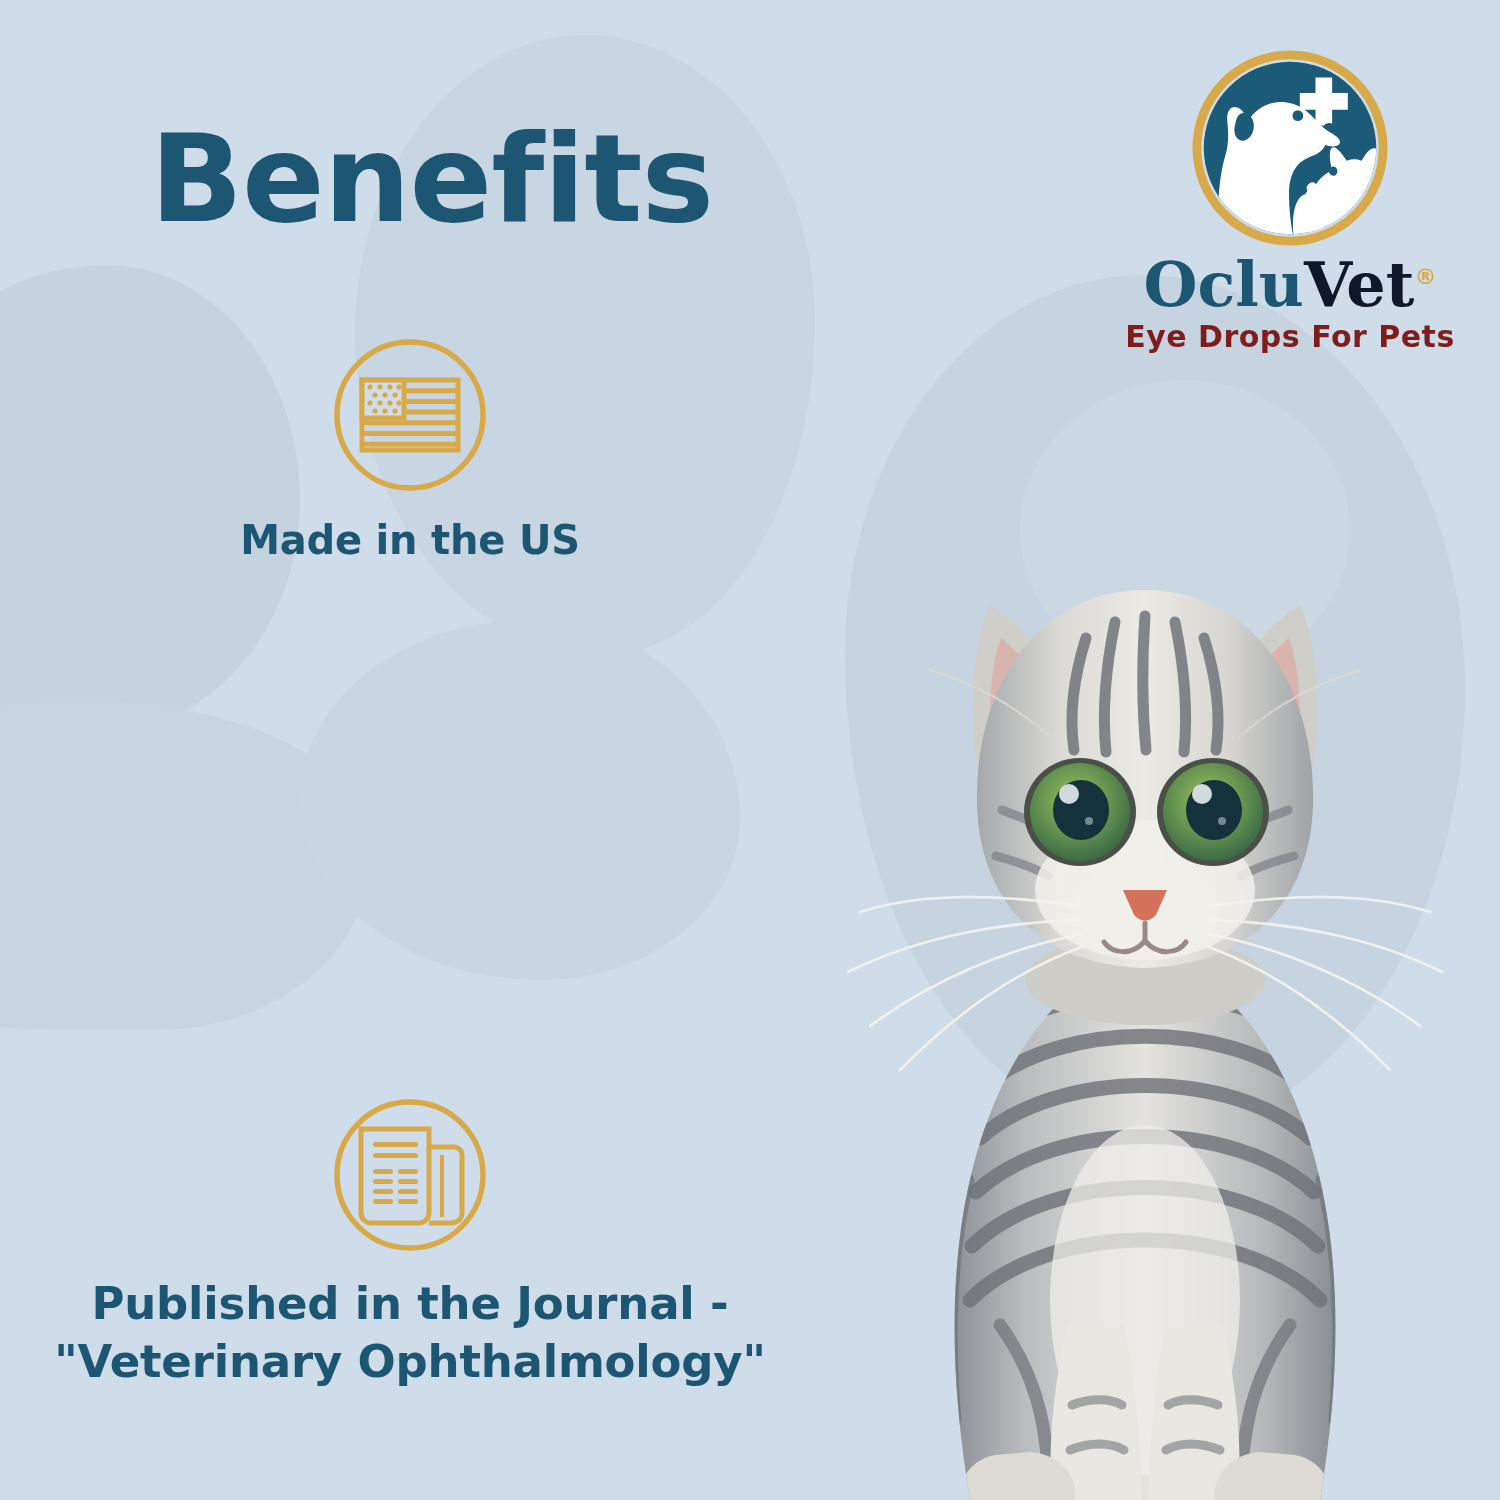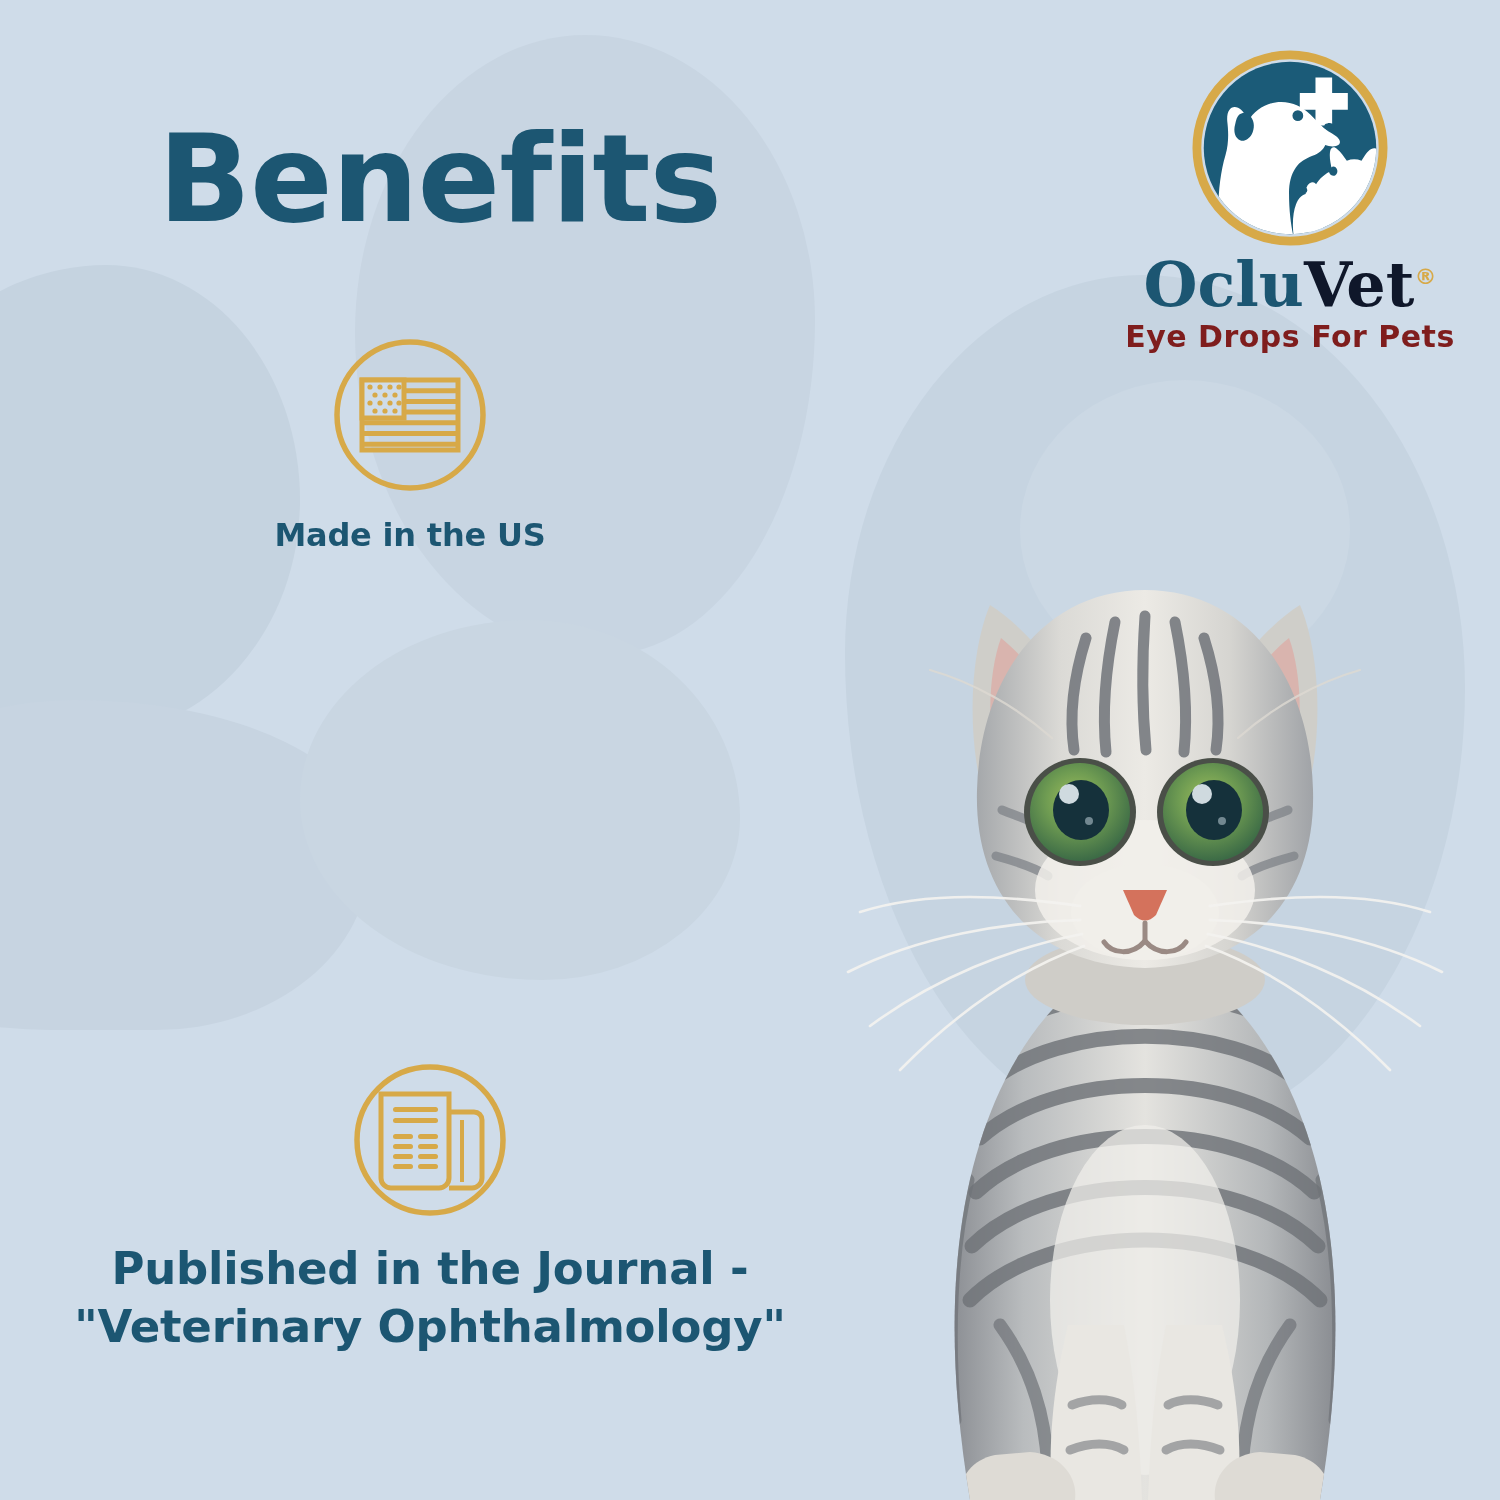--- a/index.html
+++ b/index.html
@@ -54,21 +54,21 @@
   #blob-right-top {
     left: 1020px; top: 380px;
     width: 330px; height: 300px;
     border-radius: 50%;
     background: #cbd8e4;
   }
 
   
   #page-title {
     position: absolute;
-    left: 158px;
+    left: 150px;
     top: 108px;
     font-size: 122px;
     font-weight: 700;
     letter-spacing: -1px;
     color: #1c5672;
     font-family: "DejaVu Sans", "Liberation Sans", sans-serif;
     white-space: nowrap;
   }
 
   
@@ -113,32 +113,32 @@
 
   
   .benefit {
     position: absolute;
     width: 820px;
     left: 0;
     text-align: center;
   }
   #benefit-0 { top: 325px; }
   #benefit-1 { top: 690px; }
-  #benefit-2 { top: 1050px; padding-left: 20px; }
+  #benefit-2 { top: 1085px; }
 
   .benefit-icon-wrap {
     width: 180px;
     height: 180px;
     margin: 0 auto;
   }
   .benefit-icon-wrap svg { display: block; }
 
   .benefit-label {
     margin-top: 10px;
-    font-size: 32px;
+    font-size: 40px;
     font-weight: 700;
     color: #1c5672;
     line-height: 1.28;
     letter-spacing: -.2px;
   }
   #benefit-2 .benefit-label { font-size: 45px; }
 
   
   #cat-photo {
     position: absolute;

